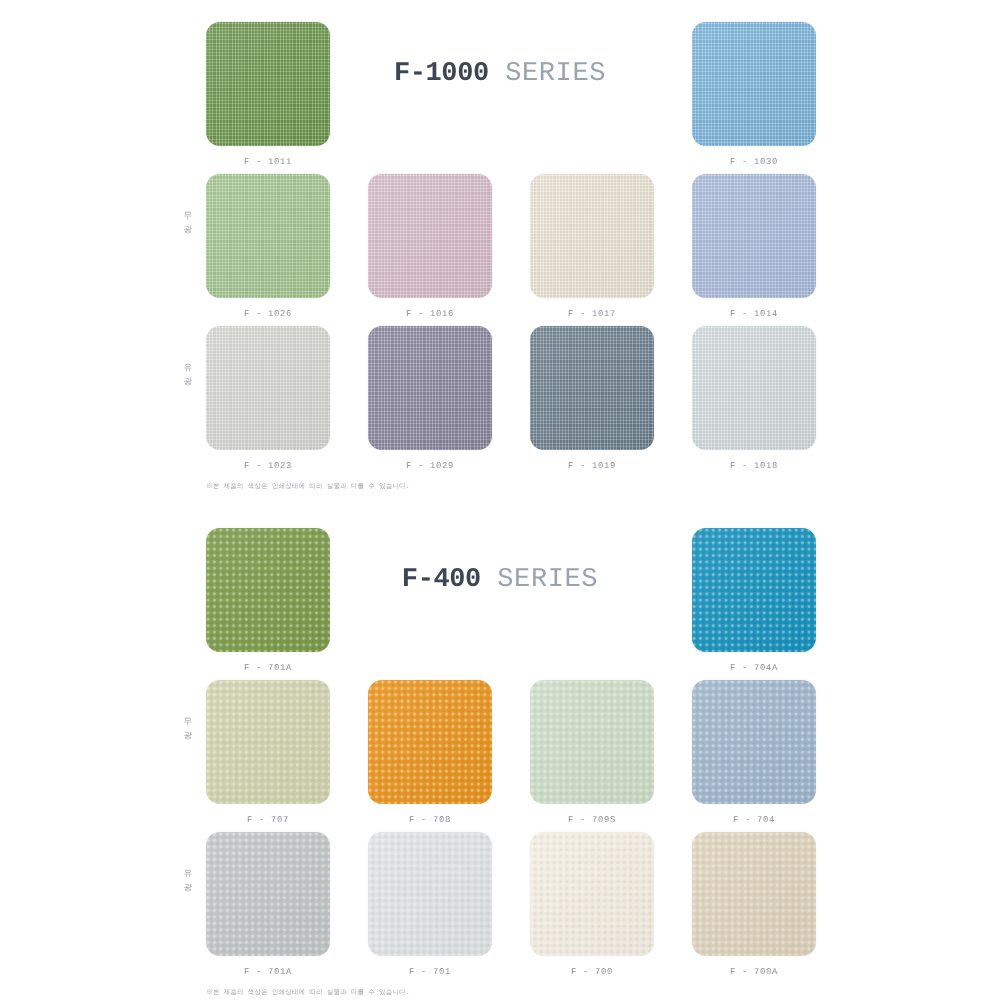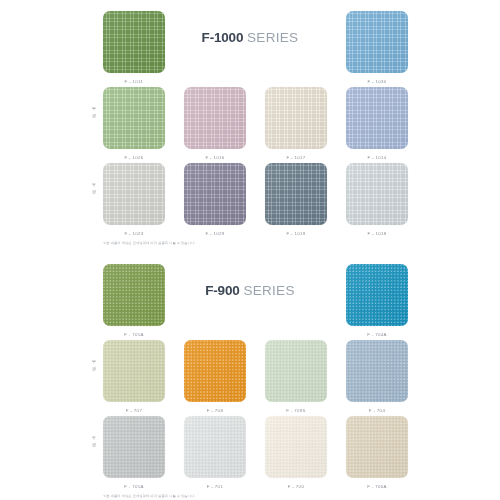--- a/index.html
+++ b/index.html
@@ -13,20 +13,21 @@
     font-family: "Liberation Sans", sans-serif;
     overflow: hidden;
     position: relative;
   }
 
   .page {
     width: 500px;
     height: 500px;
     position: relative;
     background: #ffffff;
+    font-family: Liberation Mono, monospace;
   }
 
   
   .section {
     position: absolute;
     left: 0;
     width: 500px;
   }
   #section-f1000 { top: 0; }
   #section-f700  { top: 253px; }
@@ -214,21 +215,21 @@
           <span>무</span>
           <span>광</span>
         </div>
         <div class="row-label" style="left: 88px; top: 181px;">
           <span>유</span>
           <span>광</span>
         </div>
         <div class="footnote" style="left: 103px; top: 241px;">※본 제품의 색상은 인쇄상태에 따라 실물과 다를 수 있습니다.</div>
       </div>
       <div class="section" id="section-f700" style="top: 253px;">
-        <div class="series-title"><span class="code">F-900</span> <span class="word">SERIES</span></div>
+        <div class="series-title"><span class="code">F-400</span> <span class="word">SERIES</span></div>
         <div class="grid">
           <div class="cell" style="left: 103px; top: 11px;">
             <div class="swatch" style="background: rgb(124, 155, 74);">
               <div class="tex tex-pique"></div>
               <div class="sheen"></div>
             </div>
             <div class="code-label">F - 701A</div>
           </div>
           <div class="cell" style="left: 346px; top: 11px;">
             <div class="swatch" style="background: rgb(23, 146, 189);">

